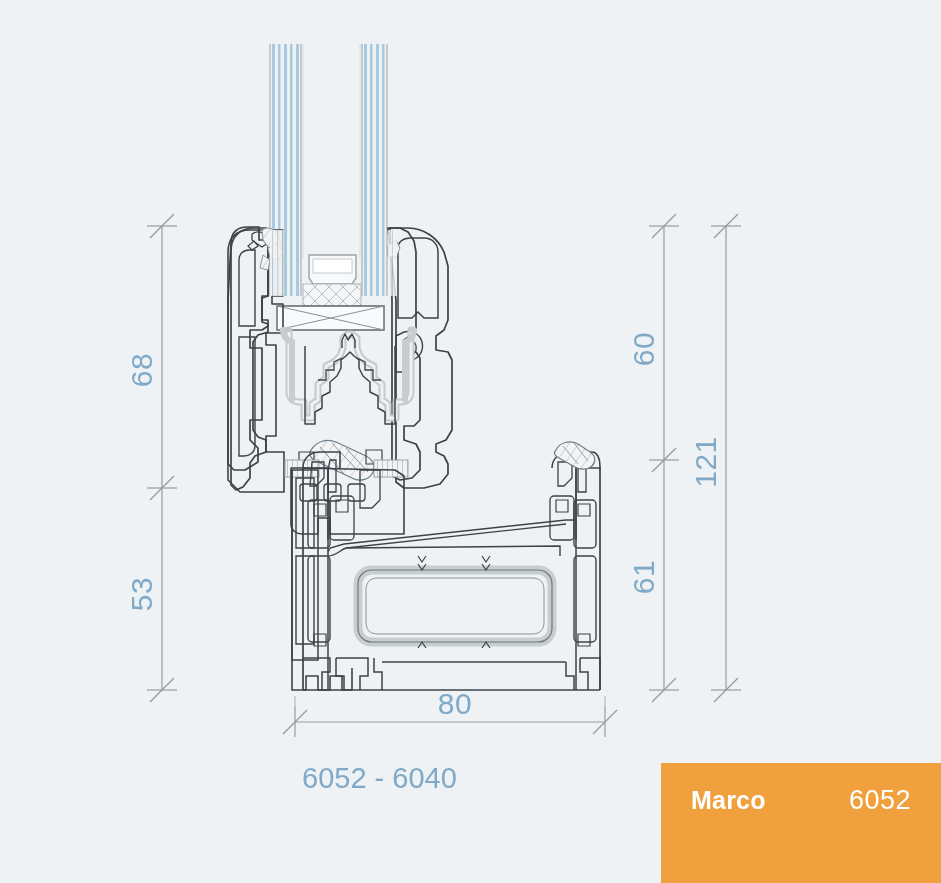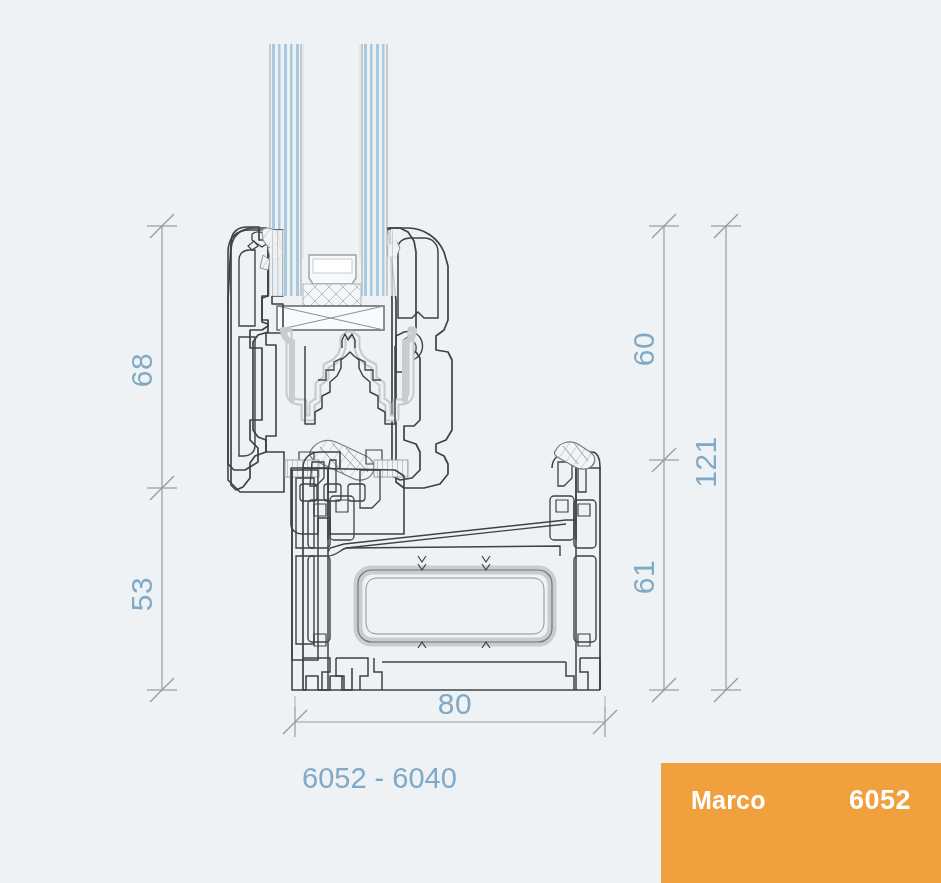--- a/index.html
+++ b/index.html
@@ -57,21 +57,21 @@
   .legend-label {
     color: #ffffff;
     font-size: 25px;
     font-weight: bold;
     font-family: "Liberation Sans", sans-serif;
     letter-spacing: 0.2px;
   }
   .legend-value {
     color: #ffffff;
     font-size: 27px;
-    font-weight: bold;
+    font-weight: normal;
     font-family: "Liberation Sans", sans-serif;
     letter-spacing: 0.5px;
   }
 </style>
 </head>
 <body>
 
 <div id="stage">
 
   <svg class="drawing" viewBox="0 0 941 883">

